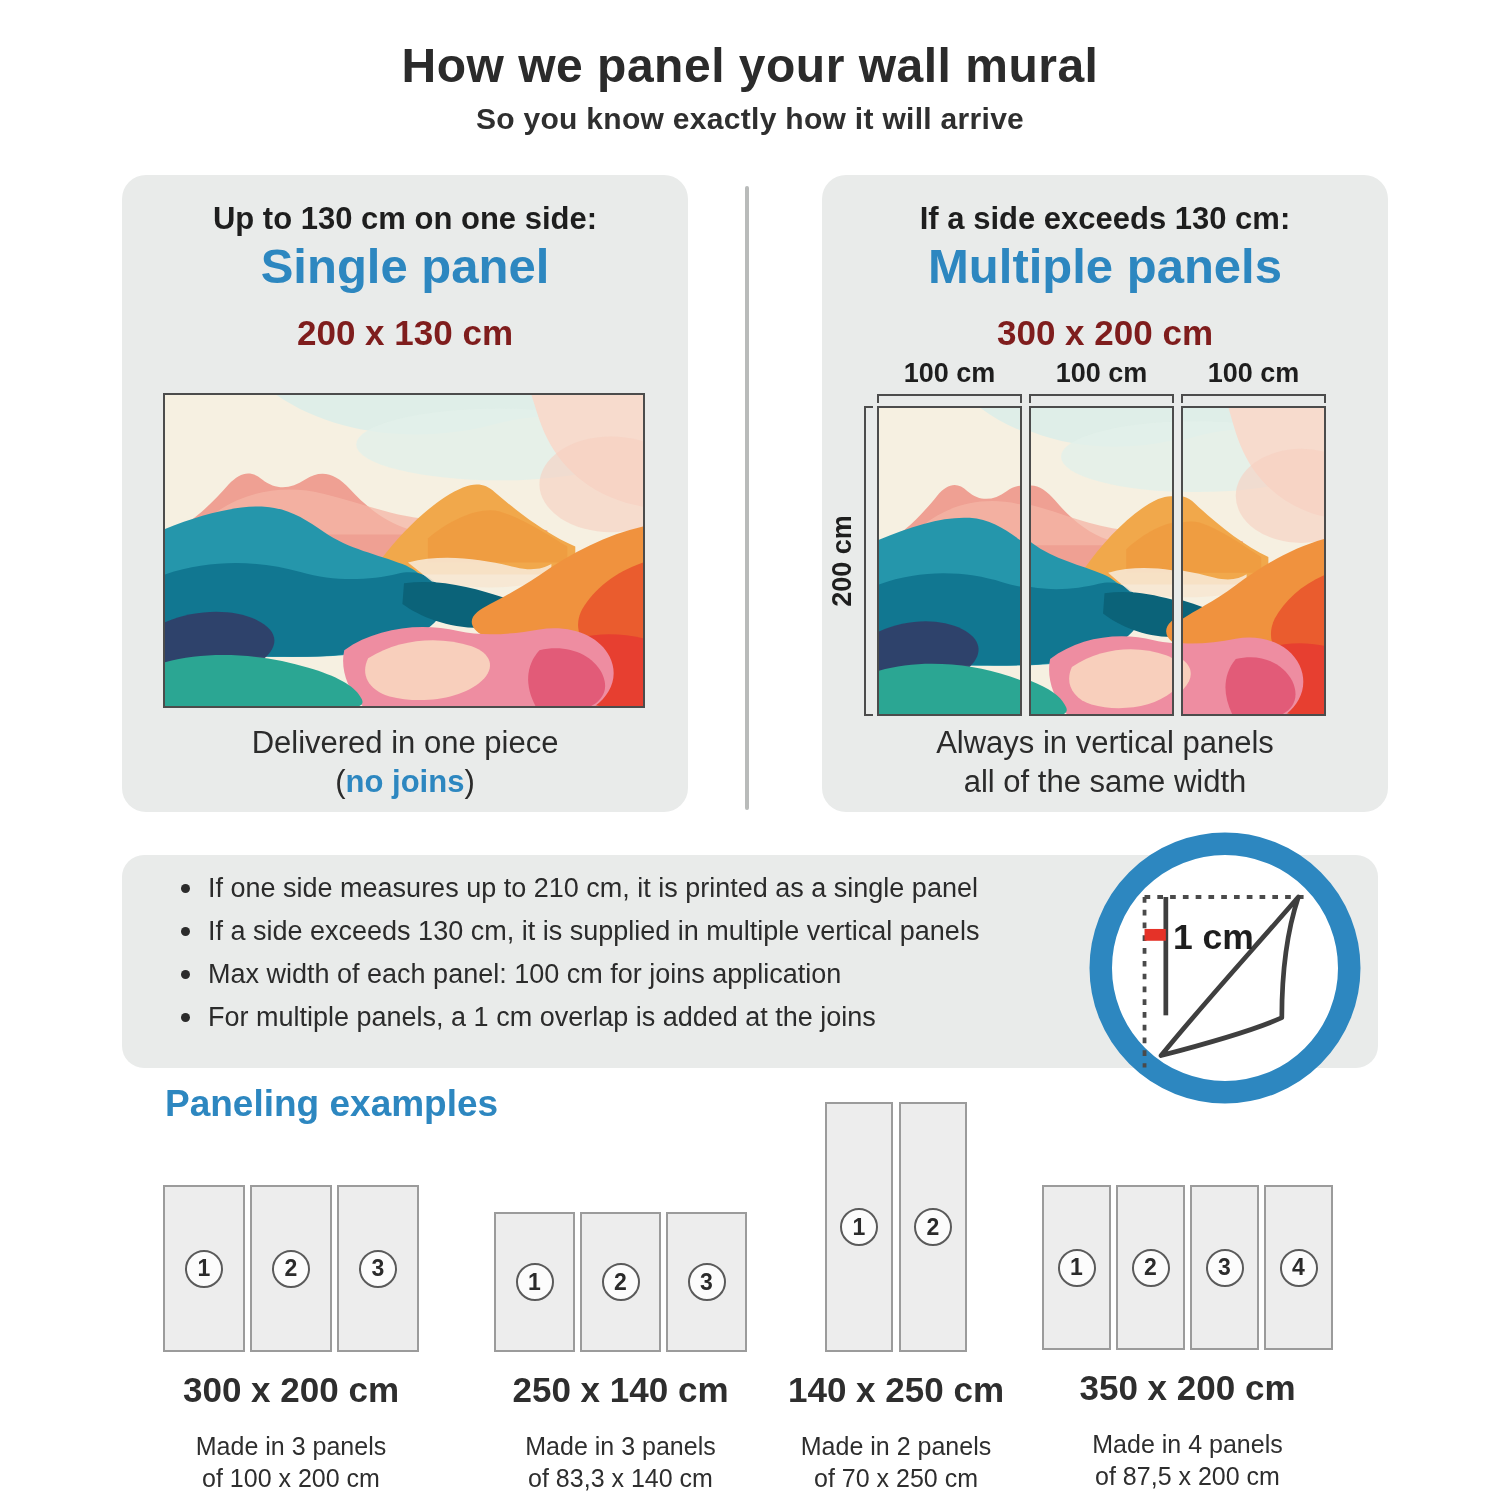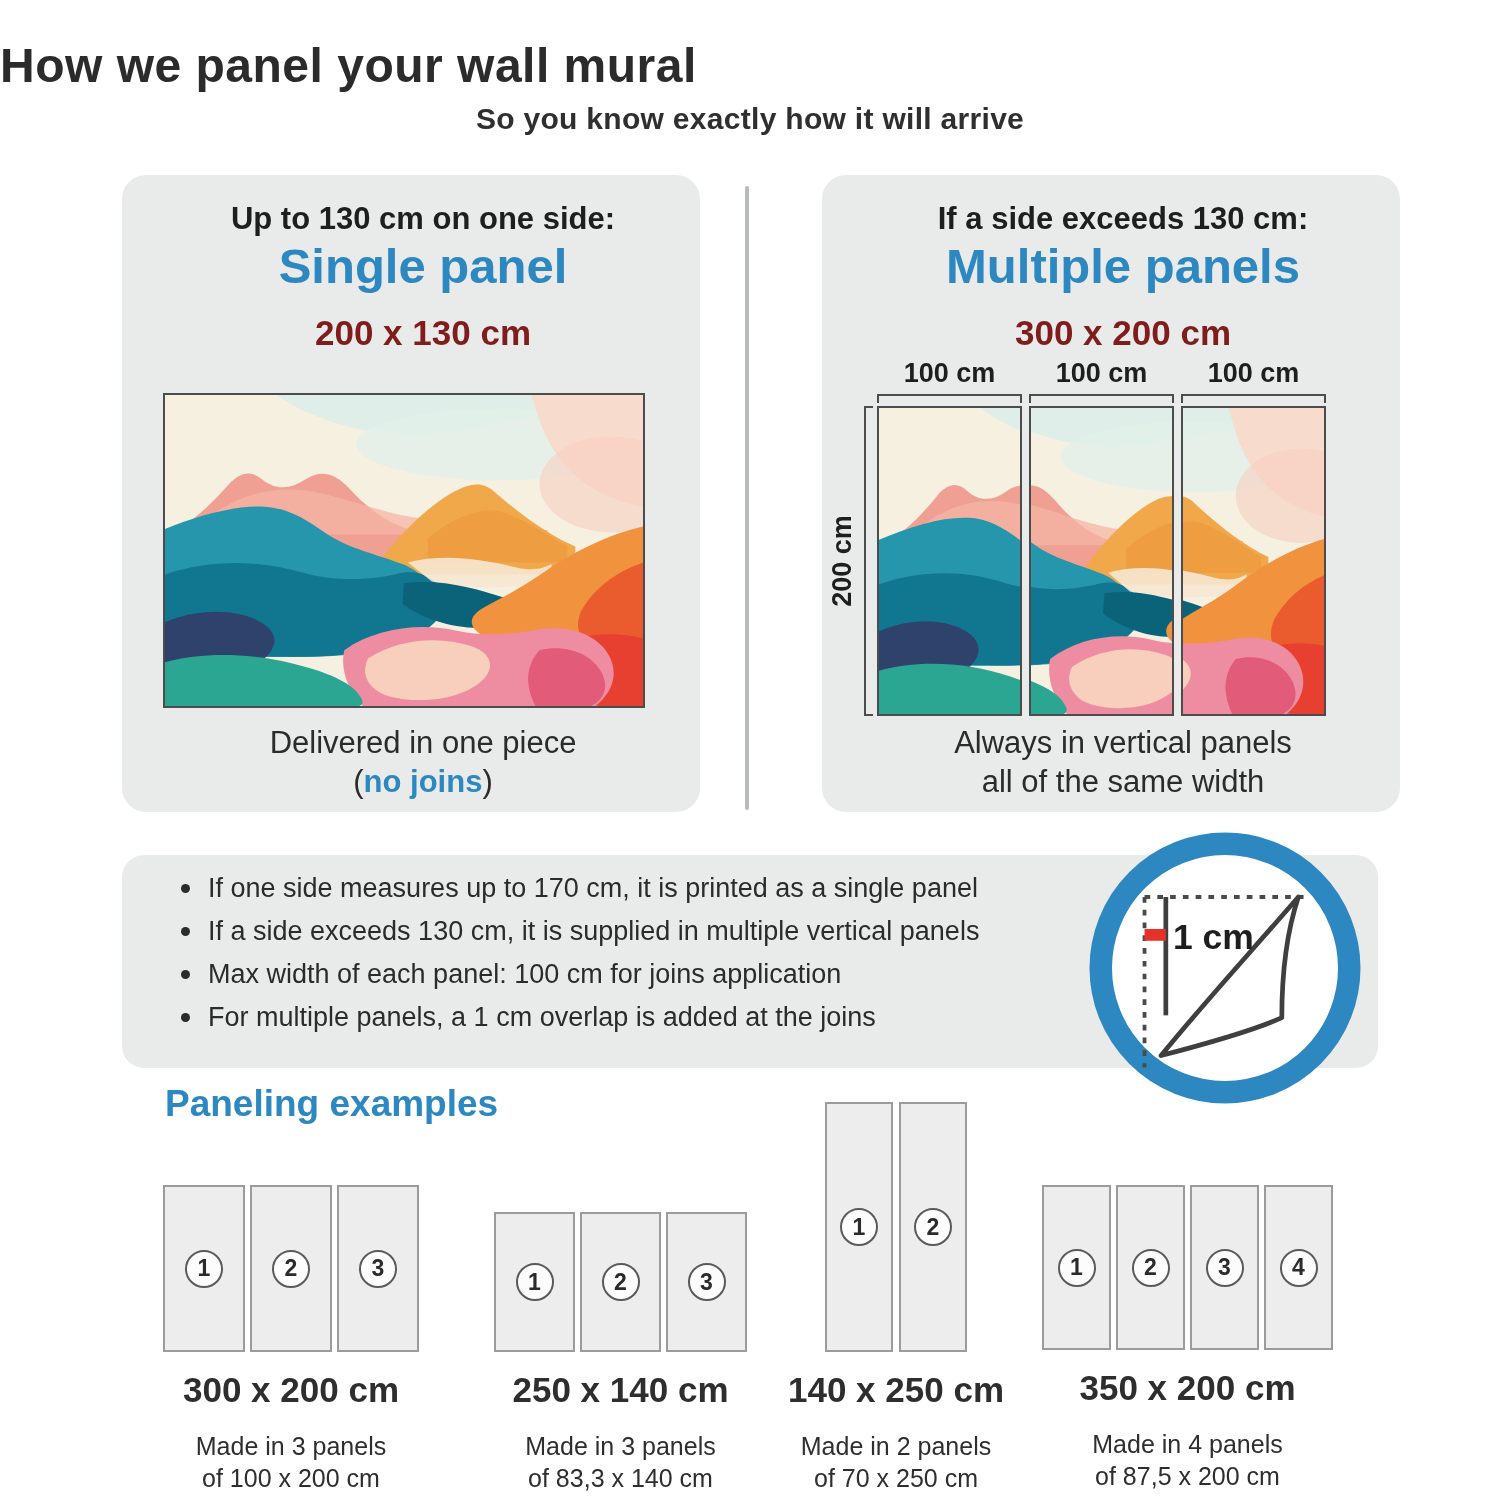--- a/index.html
+++ b/index.html
@@ -1,26 +1,26 @@
 <!DOCTYPE html>
 <html><head>
 <meta charset="utf-8">
 <style>
   html,body{margin:0;padding:0;background:#fff;}
   .page{position:relative;width:1500px;height:1500px;background:#ffffff;
         font-family:"Liberation Sans",sans-serif;overflow:hidden;color:#2b2b2b;}
 
   
-  .title{position:absolute;top:38px;left:0;width:100%;
+  .title{position:absolute;top:38px;left:0;width:100%;text-align:center;
          font-size:48px;font-weight:700;color:#2b2b2b;letter-spacing:.5px;}
   .subtitle{position:absolute;top:102px;left:0;width:100%;text-align:center;
             font-size:30px;font-weight:700;color:#2f2f2f;letter-spacing:.3px;}
 
   
-  .card{position:absolute;top:175px;width:566px;height:637px;background:#e9ebea;border-radius:24px;padding-left:12px;}
+  .card{position:absolute;top:175px;width:566px;height:637px;background:#e9ebea;border-radius:24px;}
   .card.left{left:122px;}
   .card.right{left:822px;}
   .divider{position:absolute;left:745px;top:186px;width:4px;height:624px;background:#b9bbba;border-radius:2px;}
 
   .card-condition{position:absolute;top:26px;width:100%;text-align:center;
                   font-size:31px;font-weight:700;color:#1e1e1e;}
   .card-heading{position:absolute;top:63px;width:100%;text-align:center;
                 font-size:49px;font-weight:700;color:#2d87c0;}
   .card-size{position:absolute;top:138px;width:100%;text-align:center;
              font-size:35px;font-weight:700;color:#7f1d1d;}
@@ -177,21 +177,21 @@
     </div>
 
     <div class="card-caption">
       <span>Always in vertical panels</span><br>
       <span>all of the same width</span>
     </div>
   </div>
 
   <div class="info-box">
     <ul>
-      <li>If one side measures up to 170 cm, it is printed as a single panel</li>
+      <li>If one side measures up to 210 cm, it is printed as a single panel</li>
       <li>If a side exceeds 130 cm, it is supplied in multiple vertical panels</li>
       <li>Max width of each panel: 100 cm for joins application</li>
       <li>For multiple panels, a 1 cm overlap is added at the joins</li>
     </ul>
   </div>
 
   <div class="overlap-badge">
     <svg viewBox="0 0 120 120">
       <circle cx="60" cy="60" r="52.5" fill="#ffffff" stroke="#2d87c0" stroke-width="9.5"></circle>
       <path d="M26,30 H94" stroke="#4a4a4a" stroke-width="1.6" stroke-dasharray="2.4,3" fill="none"></path>

